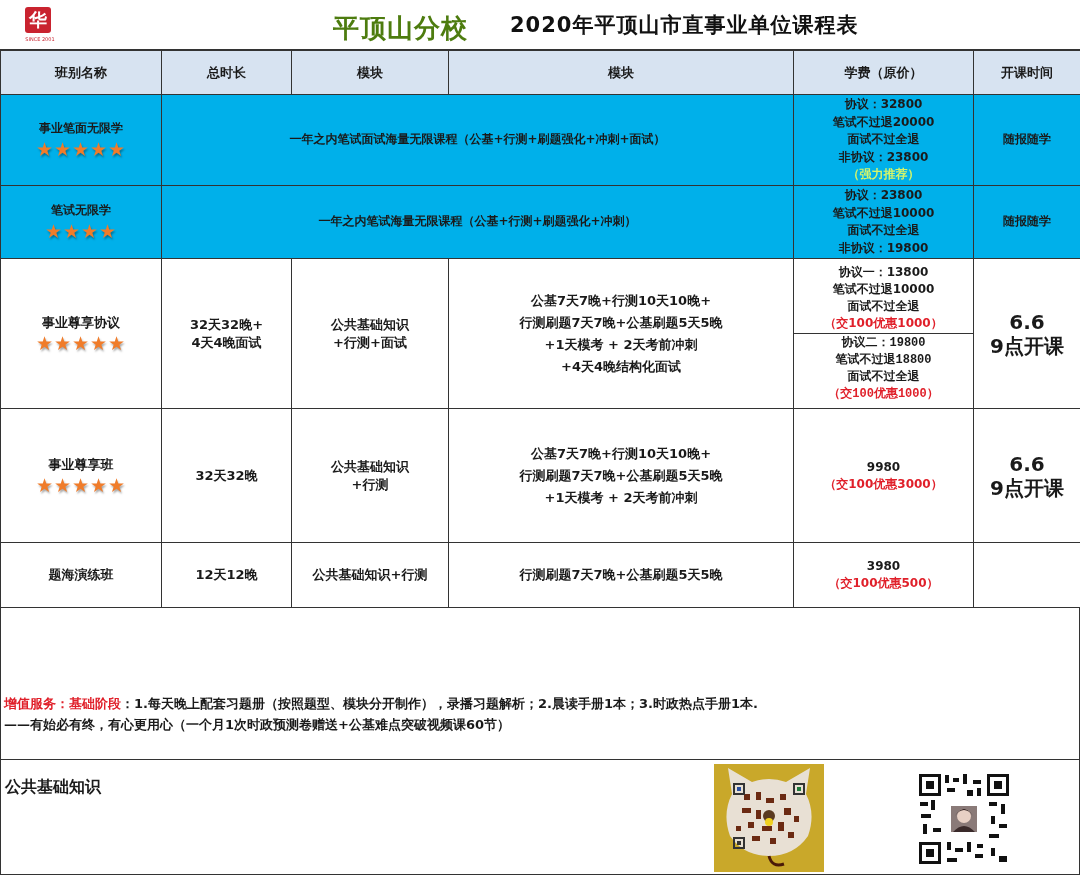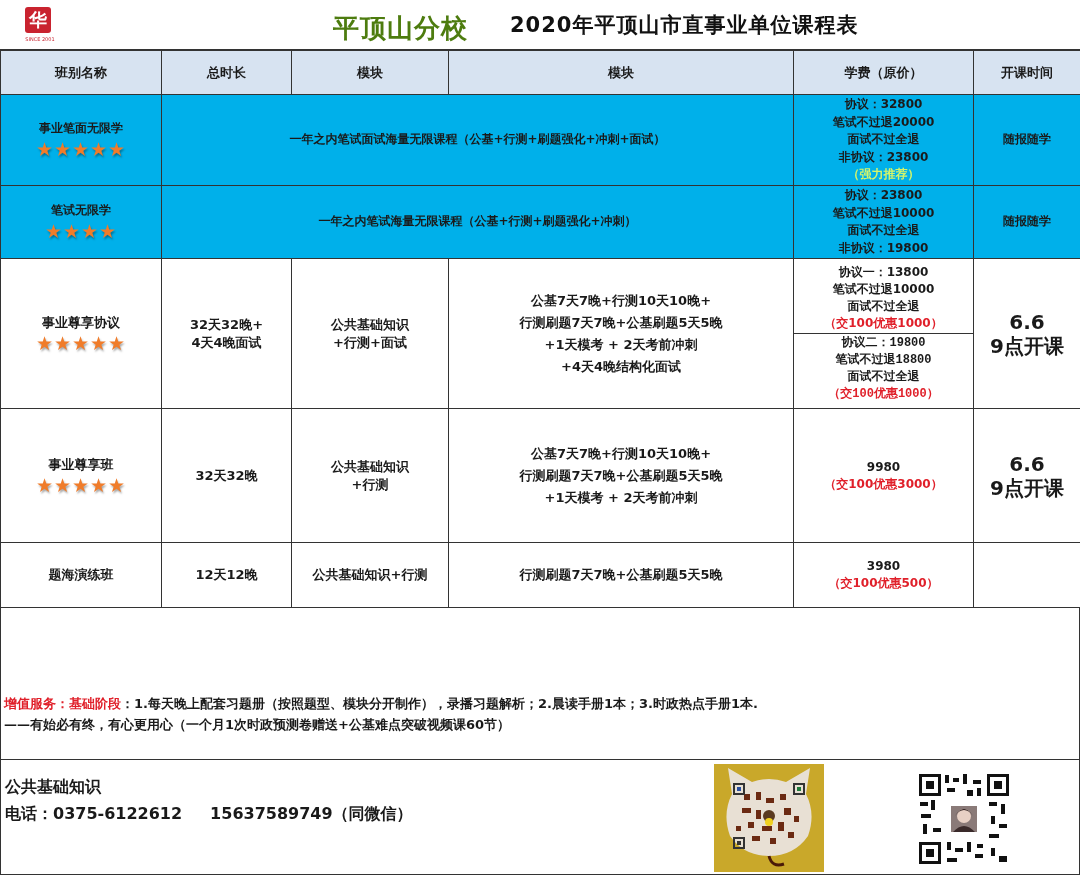--- a/index.html
+++ b/index.html
@@ -189,23 +189,20 @@
 
 <div class="services">
   <div>
     <span class="red">增值服务：</span><span class="red">基础阶段</span><span>：1.每天晚上配套习题册（按照题型、模块分开制作），录播习题解析；2.晨读手册1本；3.时政热点手册1本.</span>
   </div>
   <div>——有始必有终，有心更用心（一个月1次时政预测卷赠送+公基难点突破视频课60节）</div>
 </div>
 
 <div class="contact">
   <div>公共基础知识</div>
-  <div>
-    <span>电话：0375-6122612</span><span class="gap"></span><span>15637589749（同微信）</span>
-  </div>
 </div>
 
 <div class="qr1">
   <svg width="110" height="108" viewBox="0 0 110 108">
     <path d="M18 30 L14 4 L38 18 Q55 12 72 18 L96 4 L92 30 Q102 50 94 72 Q80 92 55 92 Q30 92 16 72 Q8 50 18 30 Z" fill="#e8e0d4"></path>
     <g fill="#6b2a12">
       <rect x="30" y="30" width="6" height="6"></rect>
         <rect x="42" y="28" width="5" height="8"></rect>
         <rect x="52" y="34" width="8" height="5"></rect>
       <rect x="66" y="30" width="6" height="6"></rect>

